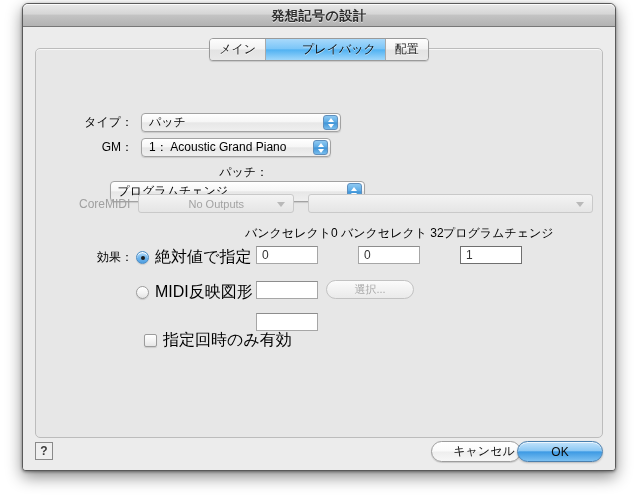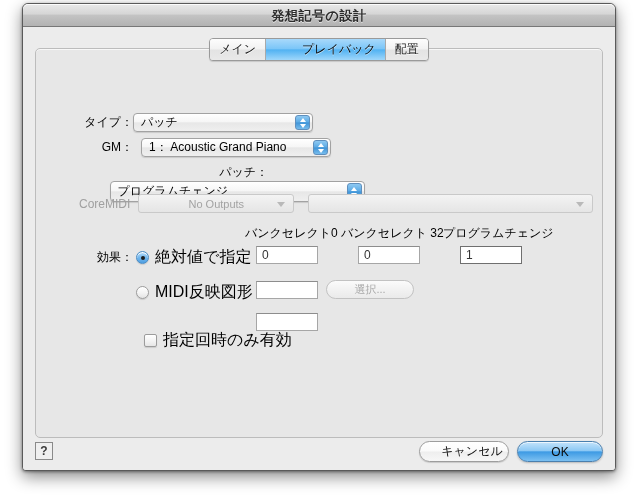--- a/index.html
+++ b/index.html
@@ -293,21 +293,21 @@
     border-radius: 11px;
     font-size: 12px;
     display: flex;
     align-items: center;
     justify-content: center;
     cursor: default;
     box-sizing: border-box;
     white-space: nowrap;
   }
   .btn-cancel {
-    right: 106px;
+    right: 94px;
     width: 90px;
     border: 1px solid #9d9d9d;
     background: linear-gradient(to bottom, #ffffff 0%, #fafafa 48%, #eeeeee 52%, #f7f7f7 100%);
     color: #111;
     box-shadow: 0 1px 1px rgba(0,0,0,0.15);
     padding-left: 16px;
   }
   .btn-ok {
     right: 12px;
     width: 86px;
@@ -334,21 +334,21 @@
     <div class="tabstrip">
       <div class="tabgroup">
         <div class="tab">メイン</div>
         <div class="tab selected">プレイバック</div>
         <div class="tab">配置</div>
       </div>
     </div>
 
     <div class="row" style="left:40px; top:86px; width:290px;">
       <div class="flabel" style="width:70px;">タイプ：</div>
-      <div class="popup" style="margin-left:0; width:180px;">
+      <div class="popup" style="margin-left:8px; width:200px;">
         <span class="ptext">パッチ</span>
         <span class="arrows">
             <i class="up"></i>
             <i class="dn"></i>
           </span>
       </div>
     </div>
 
     <div class="row" style="left:40px; top:111px; width:290px;">
       <div class="flabel" style="width:70px;">GM：</div>

